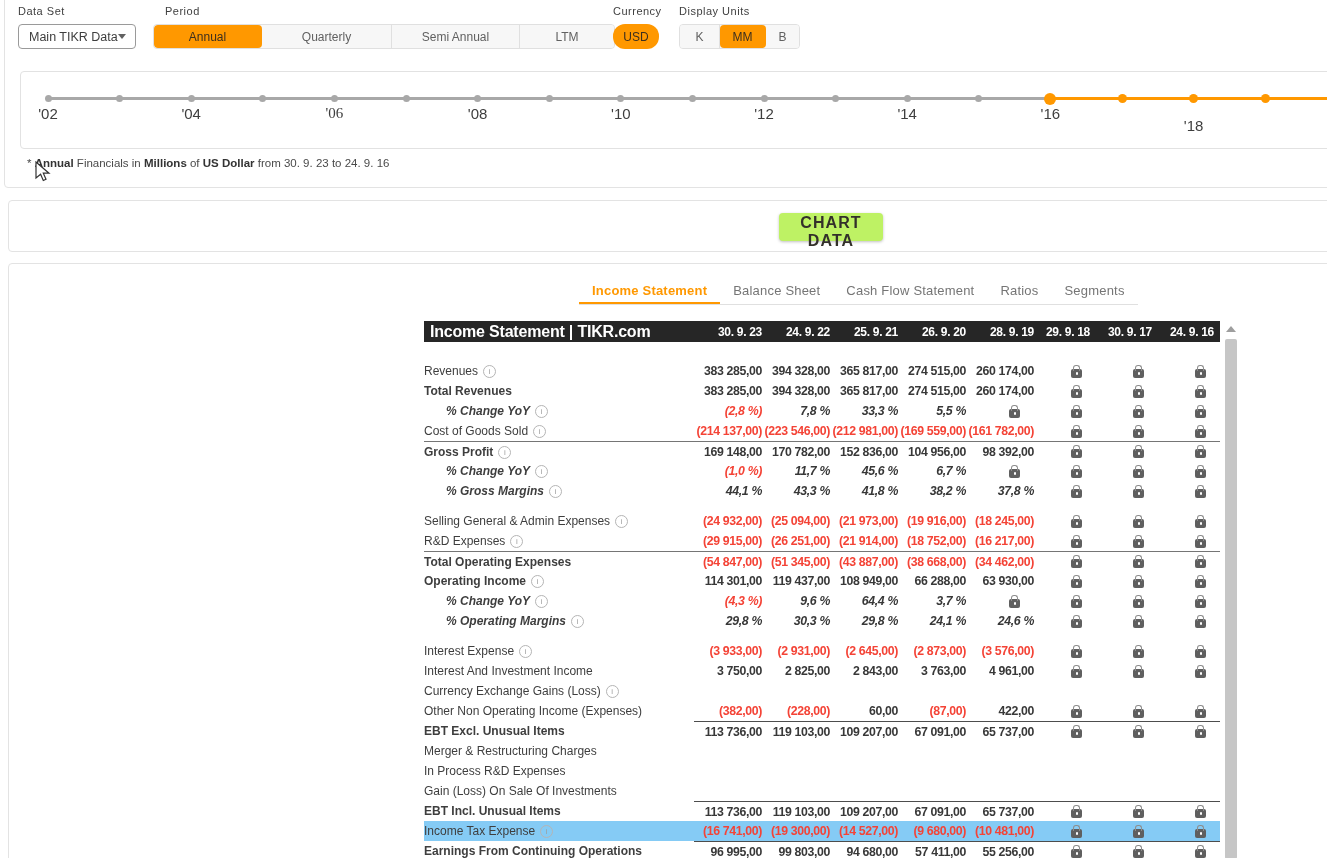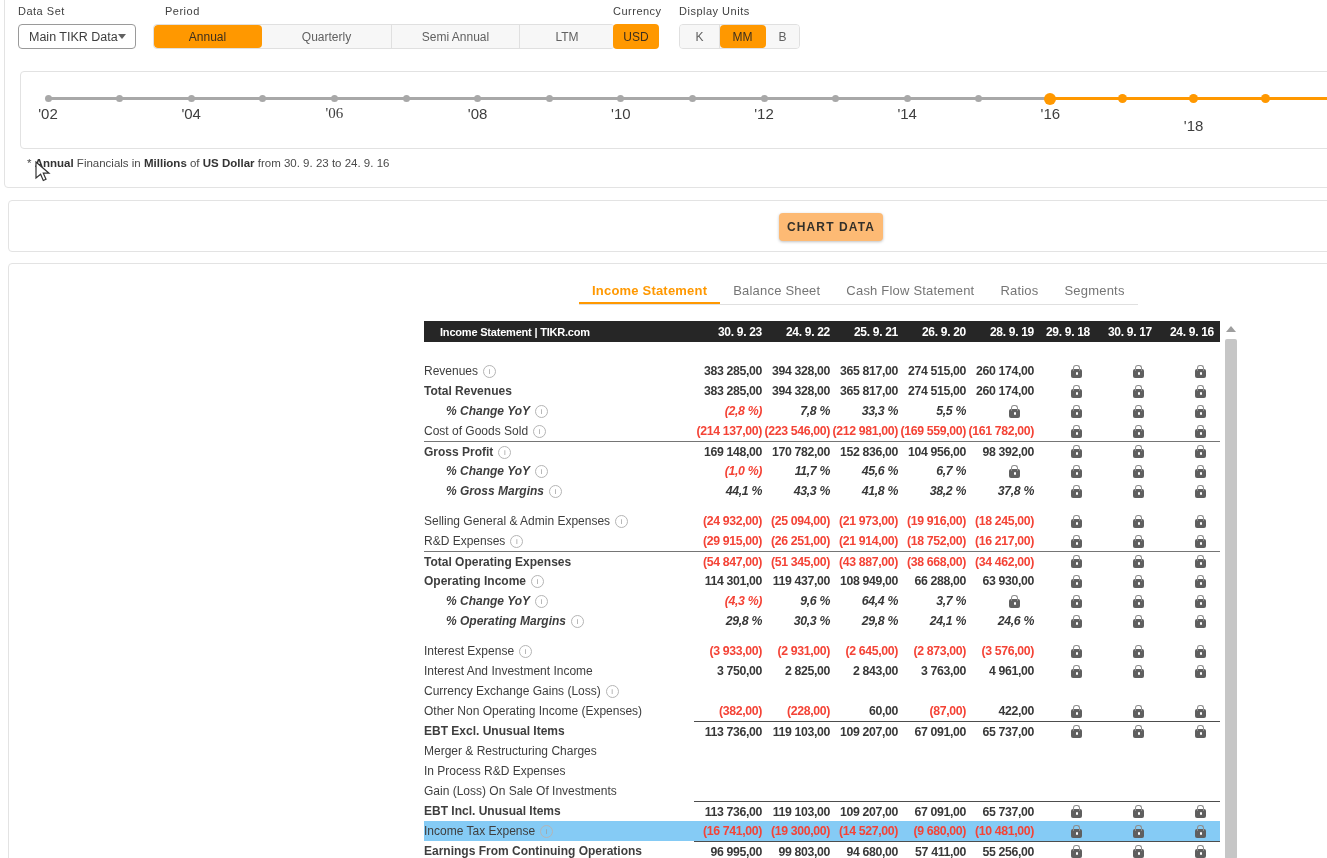--- a/index.html
+++ b/index.html
@@ -13,44 +13,44 @@
   .dropdown .dd-text{font-size:12.5px;padding-left:10px;flex:1;white-space:nowrap}
   .dd-chevron{width:0;height:0;border-left:4px solid transparent;border-right:4px solid transparent;
               border-top:5px solid #616161;margin-right:9px}
   
   .seg-group{position:absolute;top:23px;height:25px;display:flex;border:1px solid #e0e0e0;border-radius:4px;
              overflow:hidden;box-sizing:border-box;background:#f7f7f7}
   .seg{display:flex;align-items:center;justify-content:center;font-size:12px;color:#616161;
        border-right:1px solid #e0e0e0;box-sizing:border-box;cursor:pointer;background:#f7f7f7}
   .seg:last-child{border-right:none}
   .seg.active{background:#ff9800;color:#3d2f1e;border-radius:4px;border-right-color:transparent}
-  .solo-btn{position:absolute;top:23px;height:25px;background:#ff9800;border-radius:4px;display:flex;
+  .solo-btn{position:absolute;top:23px;height:25px;background:#ff9800;border-radius:12px;display:flex;
             align-items:center;justify-content:center;font-size:12px;color:#3d2f1e;cursor:pointer}
   
   #timeline{position:absolute;left:15px;top:70px;width:1325px;height:78px;border:1px solid #e2e2e2;
             border-radius:4px;overflow:hidden;box-sizing:border-box}
   .tl-line{position:absolute;height:3px;top:25px;border-radius:2px}
   .tl-dot{position:absolute;border-radius:50%}
   .tl-label{position:absolute;top:33px;transform:translateX(-50%);font-size:15px;color:#3e3e3e;white-space:nowrap}
   
   .footnote{position:absolute;left:22px;top:156px;font-size:11.5px;color:#4a4a4a}
   .footnote b{color:#333}
   
-  .chart-btn{position:absolute;left:778px;top:213px;width:104px;height:28px;background:#fdba74;border:none;
-             border-radius:4px;font-family:"Liberation Sans",sans-serif;font-size:12px;font-weight:bold;
+  .chart-btn{position:absolute;left:778px;top:213px;width:104px;height:28px;background:#bef264;border:none;
+             border-radius:4px;font-family:"Liberation Sans",sans-serif;font-size:16px;font-weight:bold;
              letter-spacing:1.1px;color:#33302a;cursor:pointer;box-shadow:0 1px 3px rgba(0,0,0,.25)}
   
   .tabs{position:absolute;left:578px;top:277px;display:flex;border-bottom:1px solid #e0e0e0}
   .tab{height:26px;line-height:26px;padding:0 13px;font-size:13px;color:#757575;cursor:pointer;
        letter-spacing:.2px;white-space:nowrap;box-sizing:border-box}
   .tab.active{color:#ff9800;font-weight:bold;border-bottom:2px solid #ff9800;margin-bottom:-1px}
   
   #table{position:absolute;left:423px;top:320px;width:796px}
   .thead{display:flex;height:21px;background:#262626;color:#fff;align-items:center;font-weight:bold}
-  .thead .title{width:270px;padding-left:16px;font-size:11px;letter-spacing:-0.2px;box-sizing:border-box}
+  .thead .title{width:270px;padding-left:6px;font-size:16px;letter-spacing:-0.2px;box-sizing:border-box}
   .thead .hnum{width:68px;text-align:right;font-size:12px;letter-spacing:-0.3px}
   .thead .hlock{width:62px;text-align:right;padding-right:6px;font-size:12px;letter-spacing:-0.3px;box-sizing:border-box}
   .tbody{padding-top:19px}
   .trow{display:flex;height:20px;align-items:center;box-sizing:border-box}
   .trow .lbl{width:270px;font-size:12px;color:#3e3e3e;white-space:nowrap;box-sizing:border-box}
   .trow.bold .lbl{font-weight:bold}
   .trow.sub .lbl{font-style:italic;font-weight:bold;padding-left:22px}
   .vals{display:flex;flex:1;height:100%;align-items:center;box-sizing:border-box}
   .c{box-sizing:border-box}
   .num{width:68px;text-align:right;font-weight:bold;font-size:12.3px;letter-spacing:-0.35px;color:#383838}

